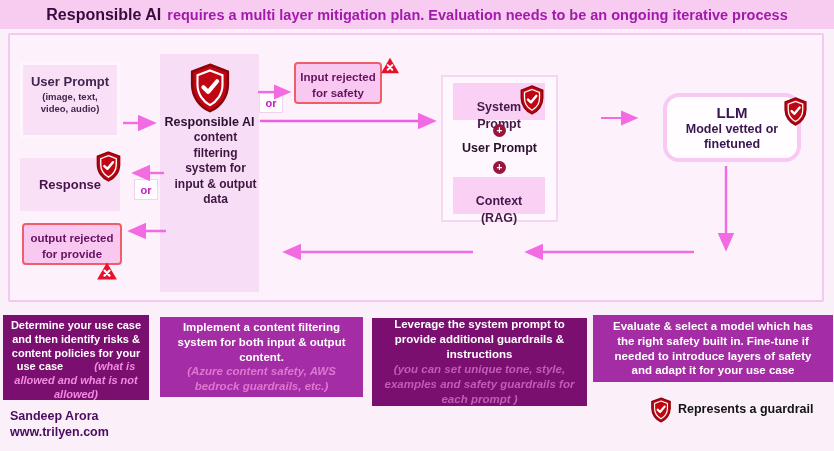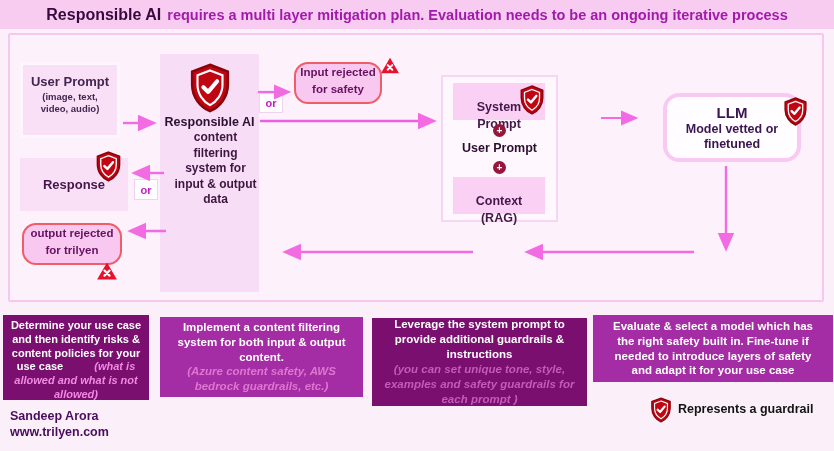--- a/index.html
+++ b/index.html
@@ -33,27 +33,27 @@
   .filter-box .t{font-size:12.5px;font-weight:bold;color:#2E0F31;}
   .filter-box .b{font-size:12px;font-weight:600;color:#3D1640;line-height:1.3;margin-top:1px;margin-left:12px;}
   .orbox{
     background:#FFFDFF;border:1.5px solid #F2D3EE;box-sizing:border-box;
     color:#C01EC2;font-size:11px;font-weight:600;text-align:center;
     display:flex;align-items:center;justify-content:center;
   }
   .or-top{left:259px;top:93px;width:24px;height:20px;}
   .or-left{left:134px;top:179px;width:24px;height:21px;}
   .reject{
-    background:#F9C8F0;border:2px solid #EF5E68;border-radius:14px;box-sizing:border-box;
+    background:#F9C8F0;border:2px solid #EF5E68;border-radius:4px;box-sizing:border-box;
     color:#64125F;font-size:11.5px;font-weight:600;text-align:center;line-height:1.45;
-    display:flex;align-items:flex-start;justify-content:center;
+    display:flex;align-items:flex-end;justify-content:center;
   }
   .input-rejected{left:294px;top:62px;width:88px;height:42px;}
   .output-rejected{left:22px;top:223px;width:100px;height:42px;}
-  .response-box{left:20px;top:158px;width:108px;height:53px;background:#FAE0F7;
+  .response-box{left:20px;top:158px;width:100px;height:53px;background:#FAE0F7;
     display:flex;align-items:center;justify-content:center;
     font-size:13px;font-weight:600;color:#44154A;}
   
   .prompt-group{left:441px;top:75px;width:117px;height:147px;
     background:#FEF8FE;border:2px solid #F6D7F3;box-sizing:border-box;}
   .pg-inner{position:absolute;left:10px;width:92px;height:37px;background:#FAD0F5;
     display:flex;align-items:center;justify-content:center;text-align:center;
     font-size:12.5px;font-weight:600;color:#45184A;line-height:1.35;}
   .pg-inner .wrapnarrow{width:64px;margin-top:28px;}
   .pg-sys{top:6px;}
@@ -137,21 +137,21 @@
 </div>
 <span class="abs icon" style="left:95px;top:151px;">
   <svg width="27" height="31" viewBox="0 0 24 28">
     <path d="M12 1 L22 4.8 V12.2 C22 19 17.6 24.6 12 27 C6.4 24.6 2 19 2 12.2 V4.8 Z" fill="#C00612" stroke="#8A040C" stroke-width="1.4"></path>
     <path d="M12 4.2 L19 6.9 V12.2 C19 17.4 15.8 21.5 12 23.6 C8.2 21.5 5 17.4 5 12.2 V6.9 Z" fill="none" stroke="#FFFFFF" stroke-width="1.2"></path>
     <path d="M8.3 13.6 L11 16.2 L16 10.2" fill="none" stroke="#FFFFFF" stroke-width="2.3" stroke-linecap="round" stroke-linejoin="round"></path>
   </svg>
 </span>
 
 <div class="abs reject output-rejected">
-  <span>output rejected for trilyen</span>
+  <span>output rejected for provide</span>
 </div>
 <span class="abs icon" style="left:96px;top:261px;">
   <svg width="22" height="20" viewBox="0 0 20 18">
     <path d="M10 1.2 L19 16.8 H1 Z" fill="#E8112D"></path>
     <path d="M7.7 8.6 L12.3 13.2 M12.3 8.6 L7.7 13.2" stroke="#fff" stroke-width="2" stroke-linecap="round"></path>
   </svg>
 </span>
 
 <div class="abs prompt-group">
   <div class="pg-inner pg-sys">

